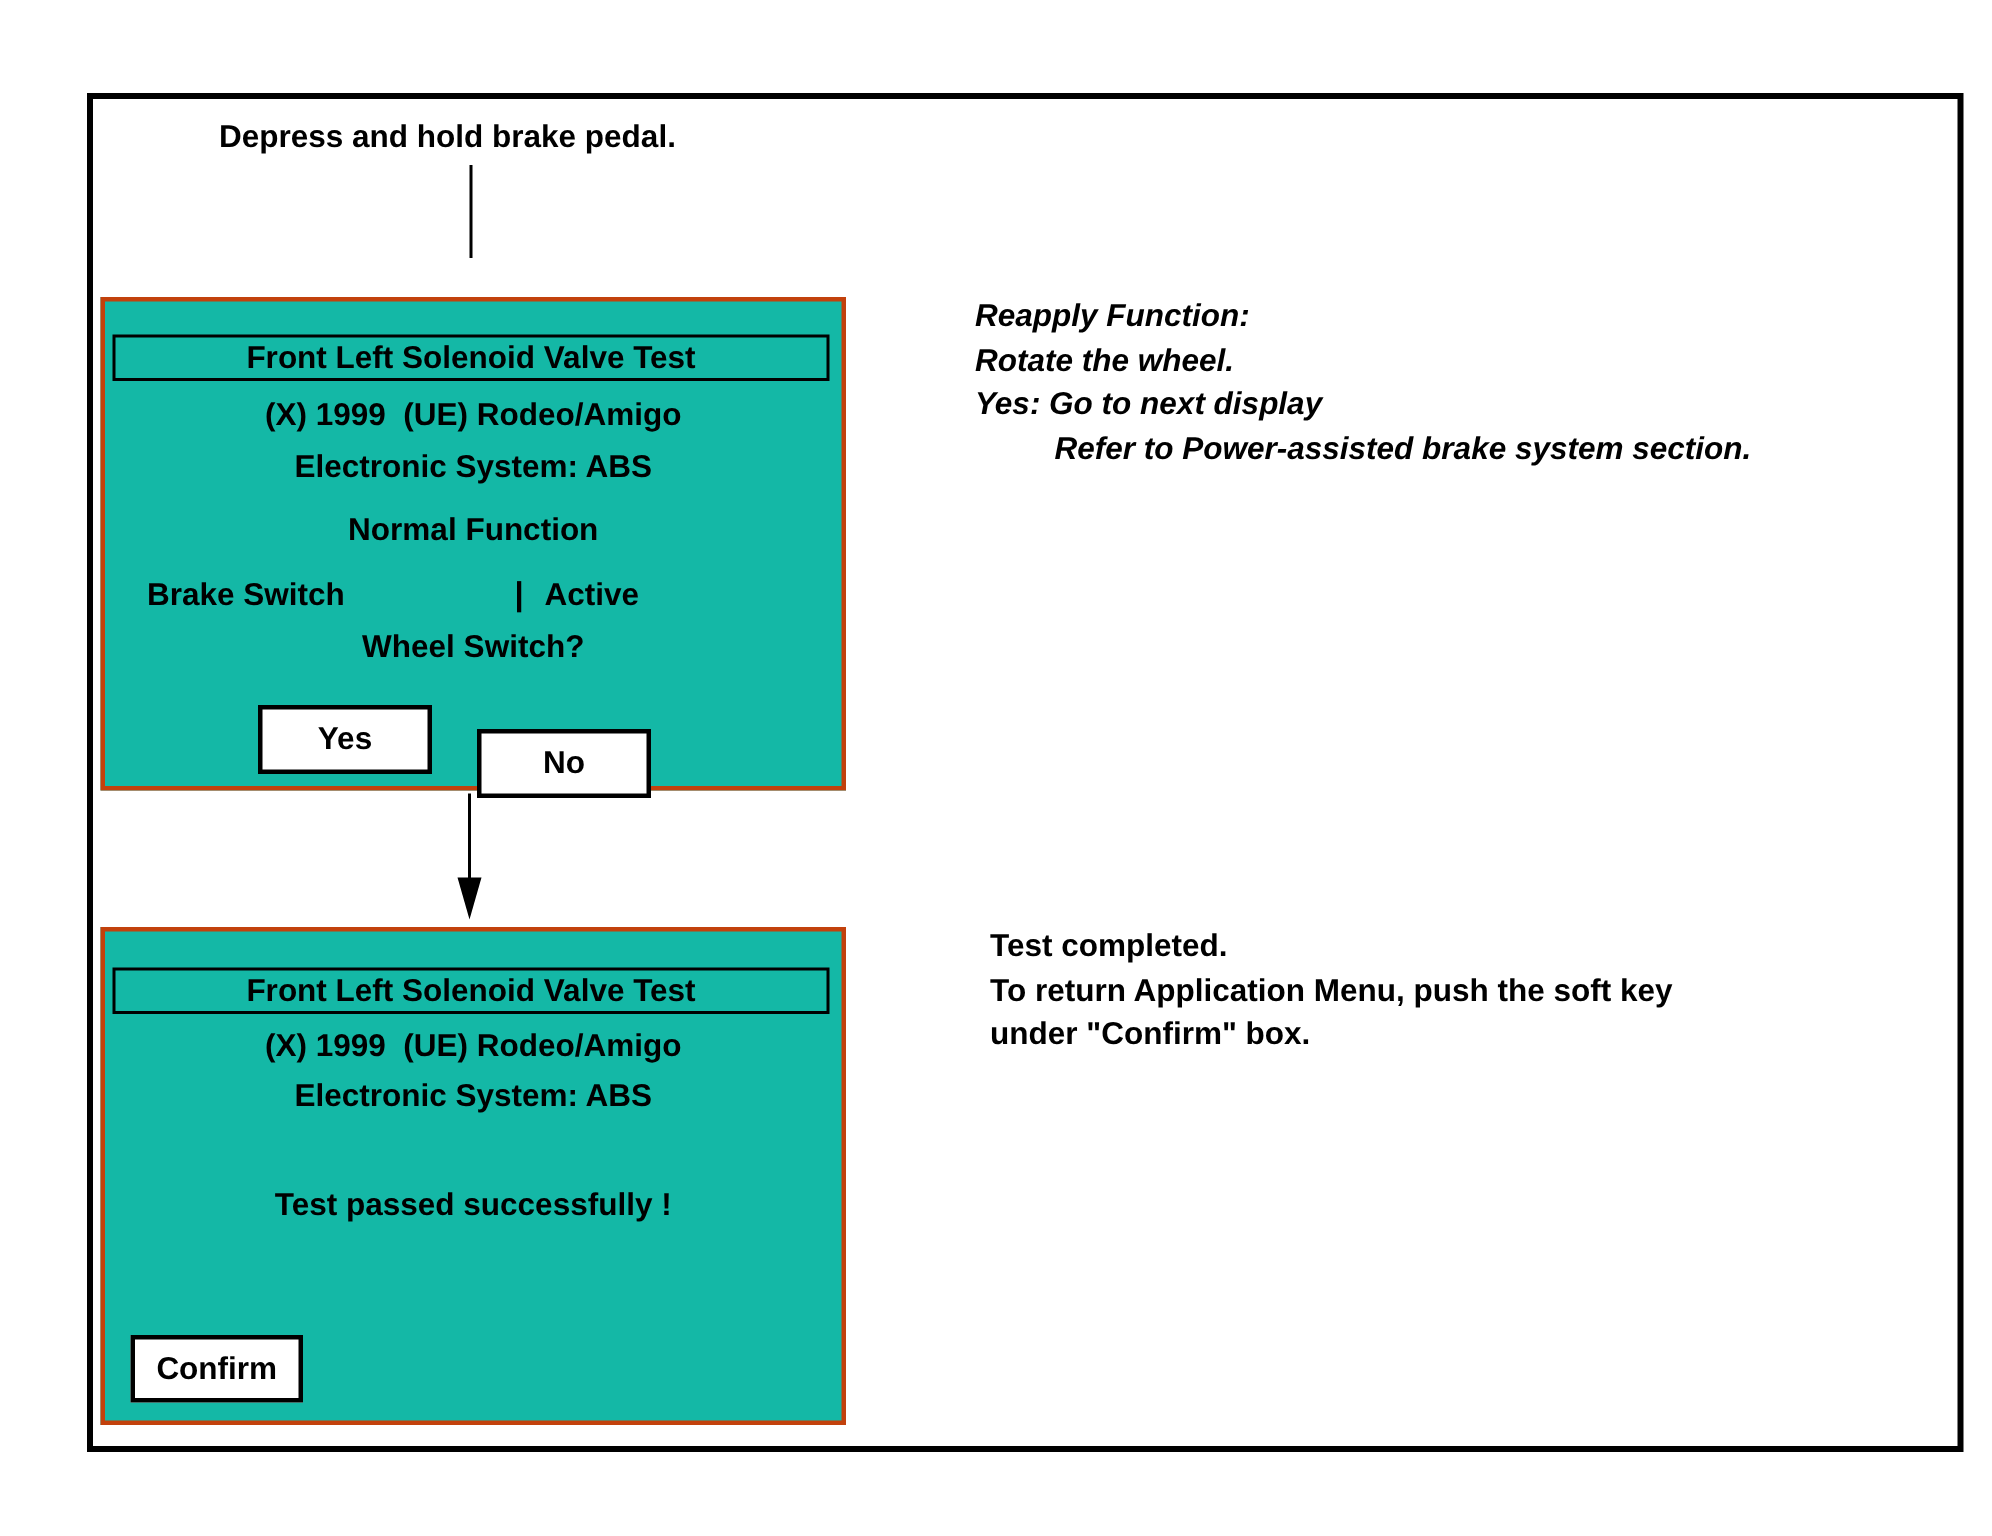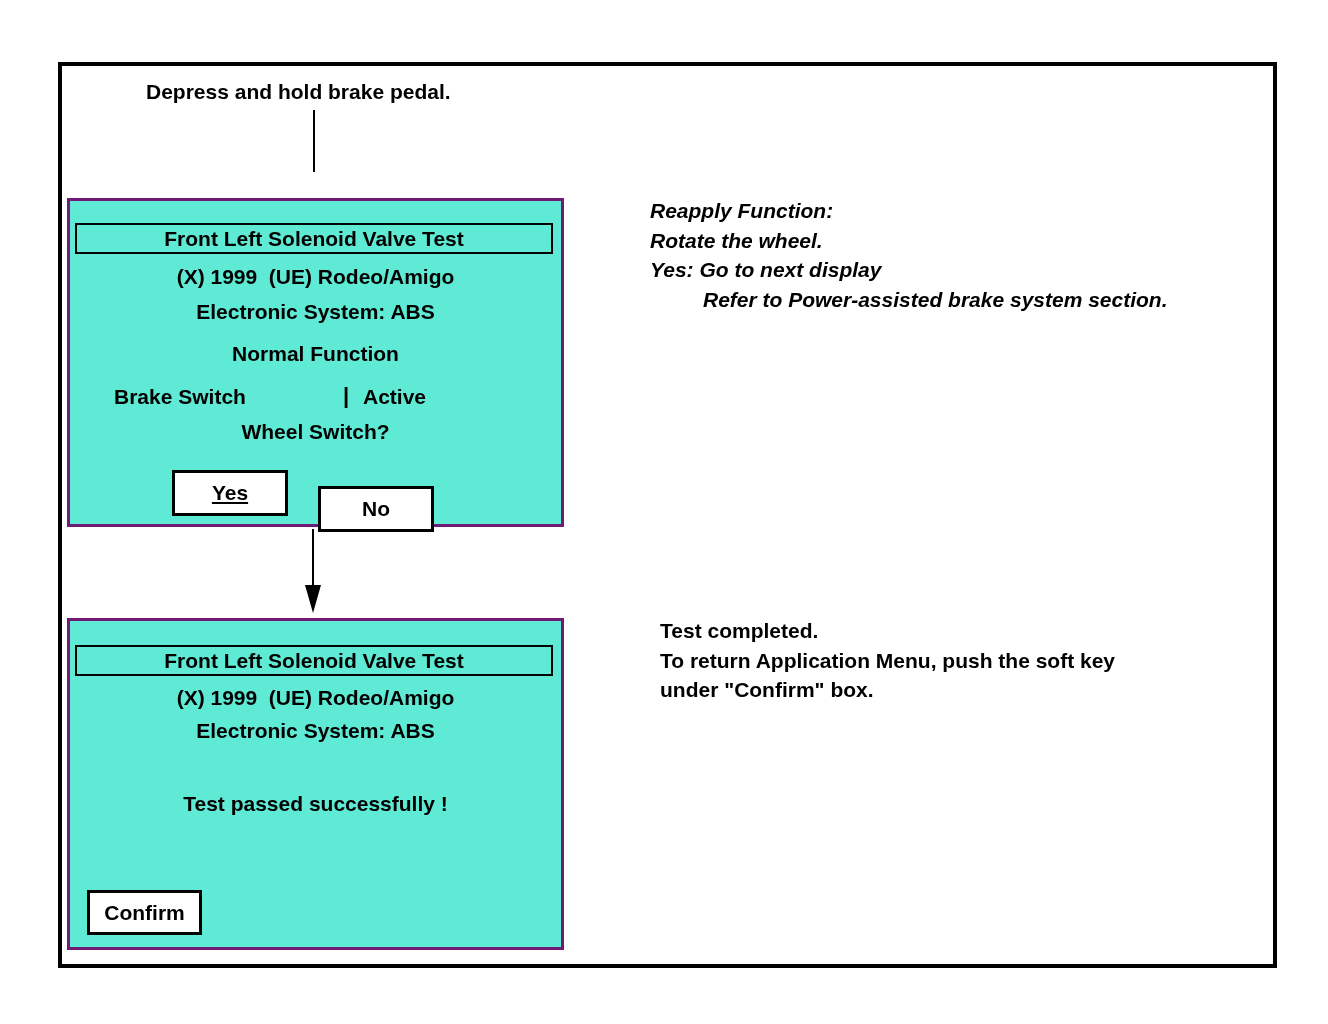--- a/index.html
+++ b/index.html
@@ -10,20 +10,21 @@
     font-family:"Liberation Sans", sans-serif;
     font-weight:bold;
     color:#000000;
     overflow:hidden;
   }
   .frame{
     position:absolute;left:58px;top:62px;
     width:1211px;height:898px;
     border:4px solid #000;
     background:#ffffff;
+    padding-left:32px;
   }
   .label{
     position:absolute;
     font-size:21px;
     white-space:pre;
   }
   .top-instruction{left:84px;top:14px;}
   
   .arrow{position:absolute;}
   .arrow .shaft{
@@ -40,22 +41,22 @@
   .arrow1{left:244px;top:44px;width:16px;height:130px;}
   .arrow1 .shaft{height:62px;}
   .arrow1 .head{top:100px;}
   .arrow2{left:243px;top:463px;width:16px;height:86px;}
   .arrow2 .shaft{height:58px;}
   .arrow2 .head{top:56px;}
   
   .screen{
     position:absolute;left:5px;
     width:491px;
-    border:3px solid #701a75;
-    background:#5eead4;
+    border:3px solid #c2410c;
+    background:#14b8a6;
   }
   .screen1{top:132px;height:323px;}
   .screen2{top:552px;height:326px;}
   .screen-title{
     position:absolute;left:5px;
     width:474px;height:27px;
     border:2px solid #000;
     text-align:center;
     font-size:21px;
     line-height:27px;
@@ -73,25 +74,25 @@
     position:absolute;
     border:3px solid #000;
     background:#ffffff;
     display:flex;align-items:center;justify-content:center;
     font-size:21px;
     font-weight:bold;
     font-family:"Liberation Sans", sans-serif;
     color:#000;
     box-sizing:border-box;
   }
-  .btn-yes{left:102px;top:269px;width:116px;height:46px;text-decoration:underline;}
+  .btn-yes{left:102px;top:269px;width:116px;height:46px;}
   .btn-no{left:248px;top:285px;width:116px;height:46px;}
   .btn-confirm{left:17px;top:269px;width:115px;height:45px;}
   
-  .status-label{position:absolute;left:44px;top:184px;font-size:21px;white-space:pre;}
+  .status-label{position:absolute;left:28px;top:184px;font-size:21px;white-space:pre;}
   .status-sep{position:absolute;left:273px;top:182px;font-size:22px;}
   .status-value{position:absolute;left:293px;top:184px;font-size:21px;white-space:pre;}
   
   .note{
     position:absolute;
     font-size:21px;
     line-height:29.5px;
   }
   .note1{left:588px;top:130px;font-style:italic;}
   .note2{left:598px;top:550px;}

